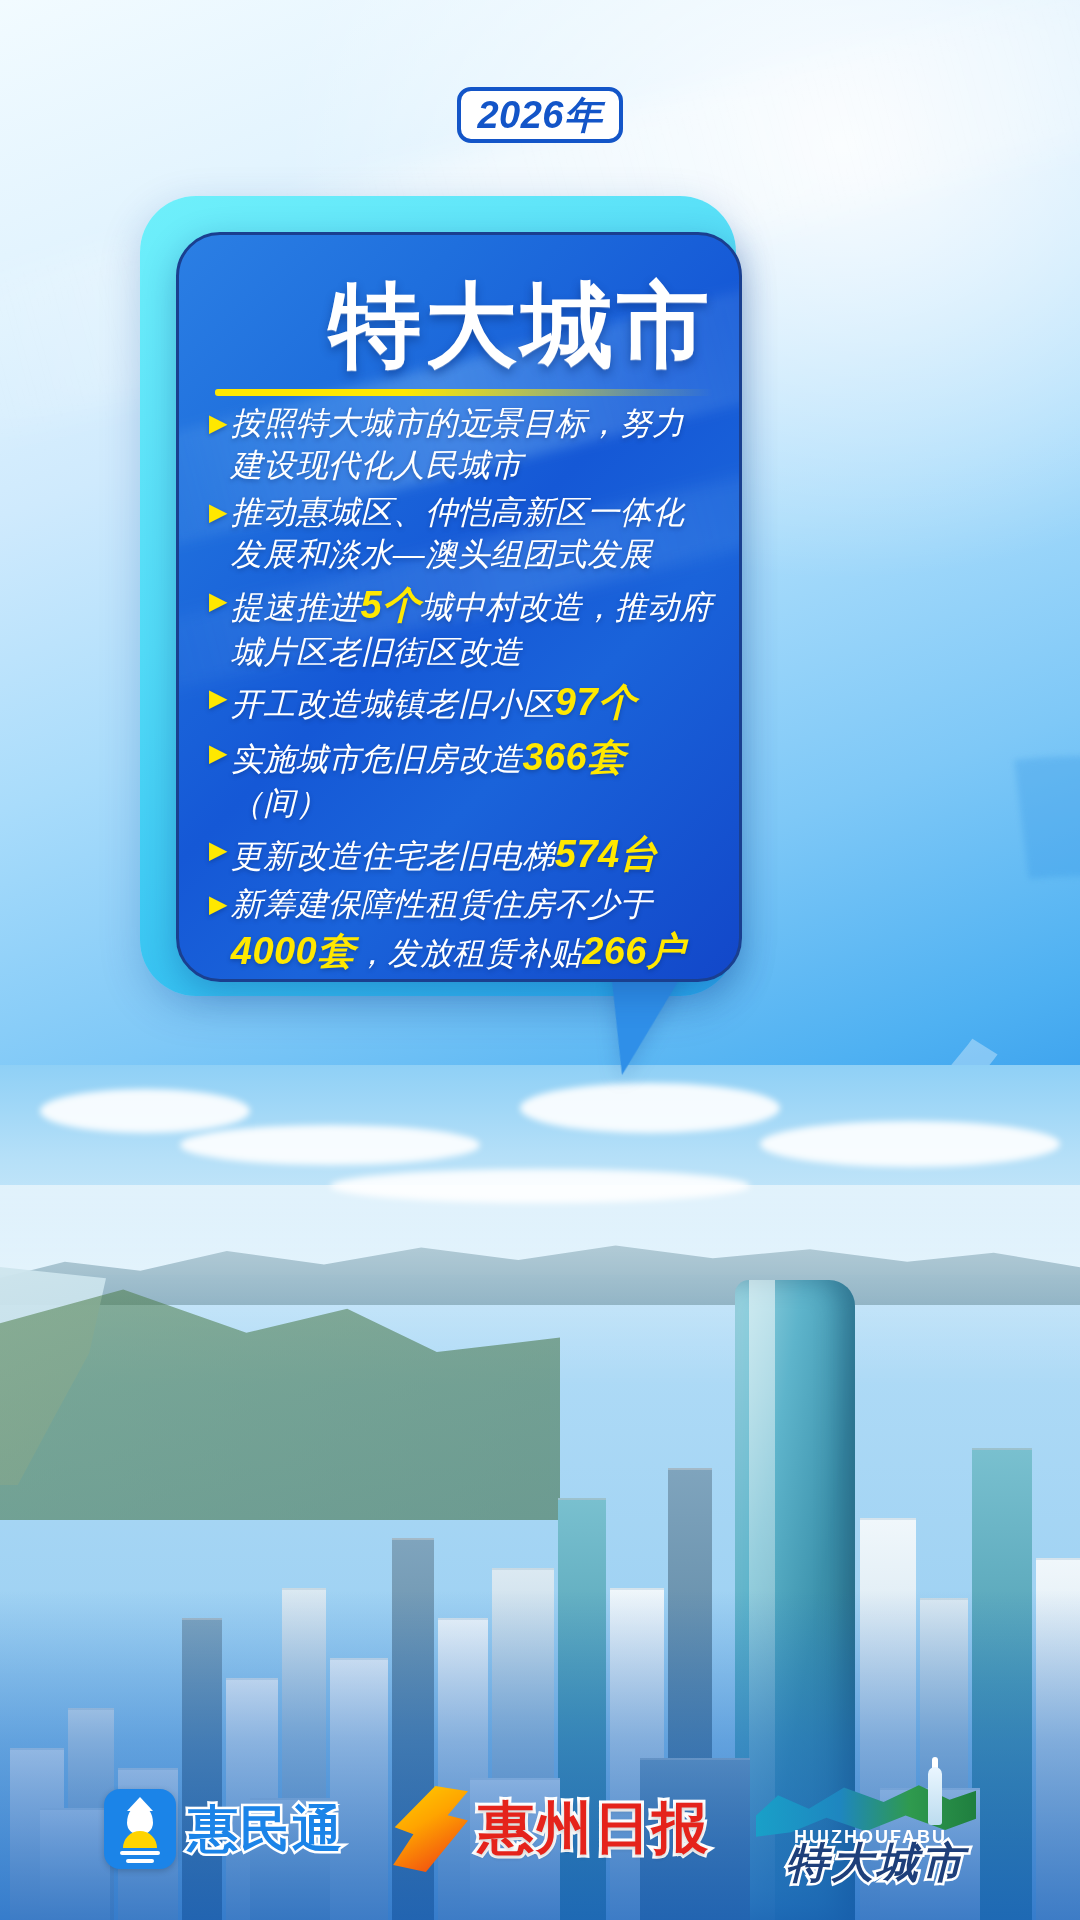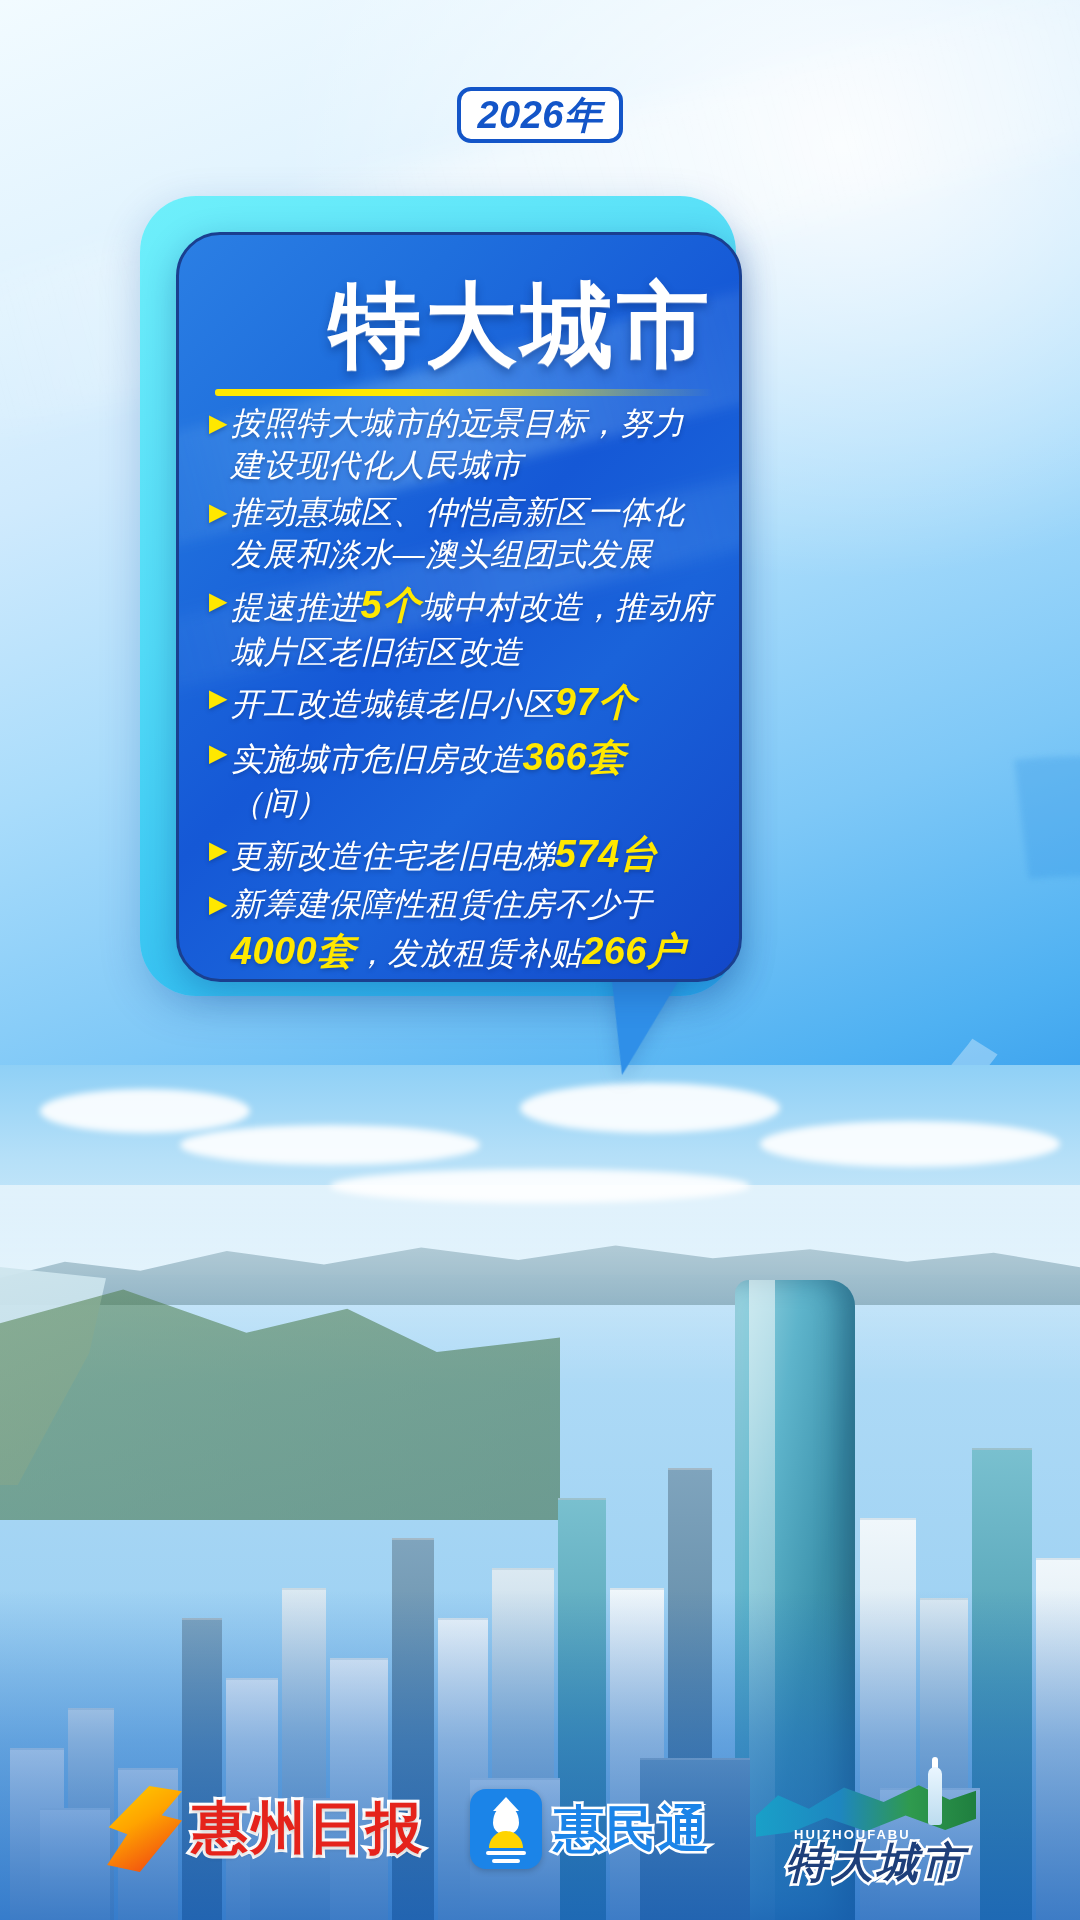--- a/index.html
+++ b/index.html
@@ -235,21 +235,21 @@
     filter:drop-shadow(0 2px 3px rgba(0,0,0,.22));
   }
   .hzfb .spire{
     position:absolute;left:172px;top:-10px;width:14px;height:58px;
     background:linear-gradient(#eaf6ff,#bcdcef);border-radius:7px 7px 3px 3px;
   }
   .hzfb .pin{
     position:absolute;left:176px;top:-20px;width:6px;height:18px;background:#ffffff;border-radius:3px;
   }
   .hzfb .pinyin{
-    position:absolute;left:38px;top:50px;font-size:13px;font-weight:bold;
+    position:absolute;left:38px;top:50px;font-size:18px;font-weight:bold;
     color:#ffffff;letter-spacing:2px;
   }
   .hzfb .name{
     position:absolute;left:30px;top:58px;width:180px;text-align:center;
     font-family:"Liberation Serif","DejaVu Serif",serif;
     font-size:42px;font-weight:bold;font-style:italic;color:#1e3f7a;
     -webkit-text-stroke:5px #ffffff;paint-order:stroke fill;letter-spacing:3px;
   }
 </style>
 </head>
@@ -351,36 +351,36 @@
     <div class="bldg lt" style="left:470px;width:90px;height:140px;"></div>
     <div class="bldg dk" style="left:640px;width:110px;height:160px;"></div>
     <div class="bldg lt" style="left:880px;width:100px;height:130px;"></div>
 
     <div class="city-blue"></div>
   </div>
 
   <div class="footer">
 
     <div class="logo">
-      <div class="hzrb-mark">
-        <div class="swoop"></div>
-      </div>
-      <div class="hzrb-txt">惠州日报</div>
-    </div>
-
-    <div class="logo">
       <div class="hmt-icon">
         <div class="drop"></div>
           <div class="sun"></div>
         <div class="wave w1"></div>
           <div class="wave w2"></div>
       </div>
       <div class="hmt-txt">惠民通</div>
     </div>
 
+    <div class="logo">
+      <div class="hzrb-mark">
+        <div class="swoop"></div>
+      </div>
+      <div class="hzrb-txt">惠州日报</div>
+    </div>
+
     <div class="logo hzfb">
       <div class="ribbon"></div>
       <div class="pin"></div>
       <div class="spire"></div>
       <div class="pinyin">HUIZHOUFABU</div>
       <div class="name">特大城市</div>
     </div>
 
   </div>
 

